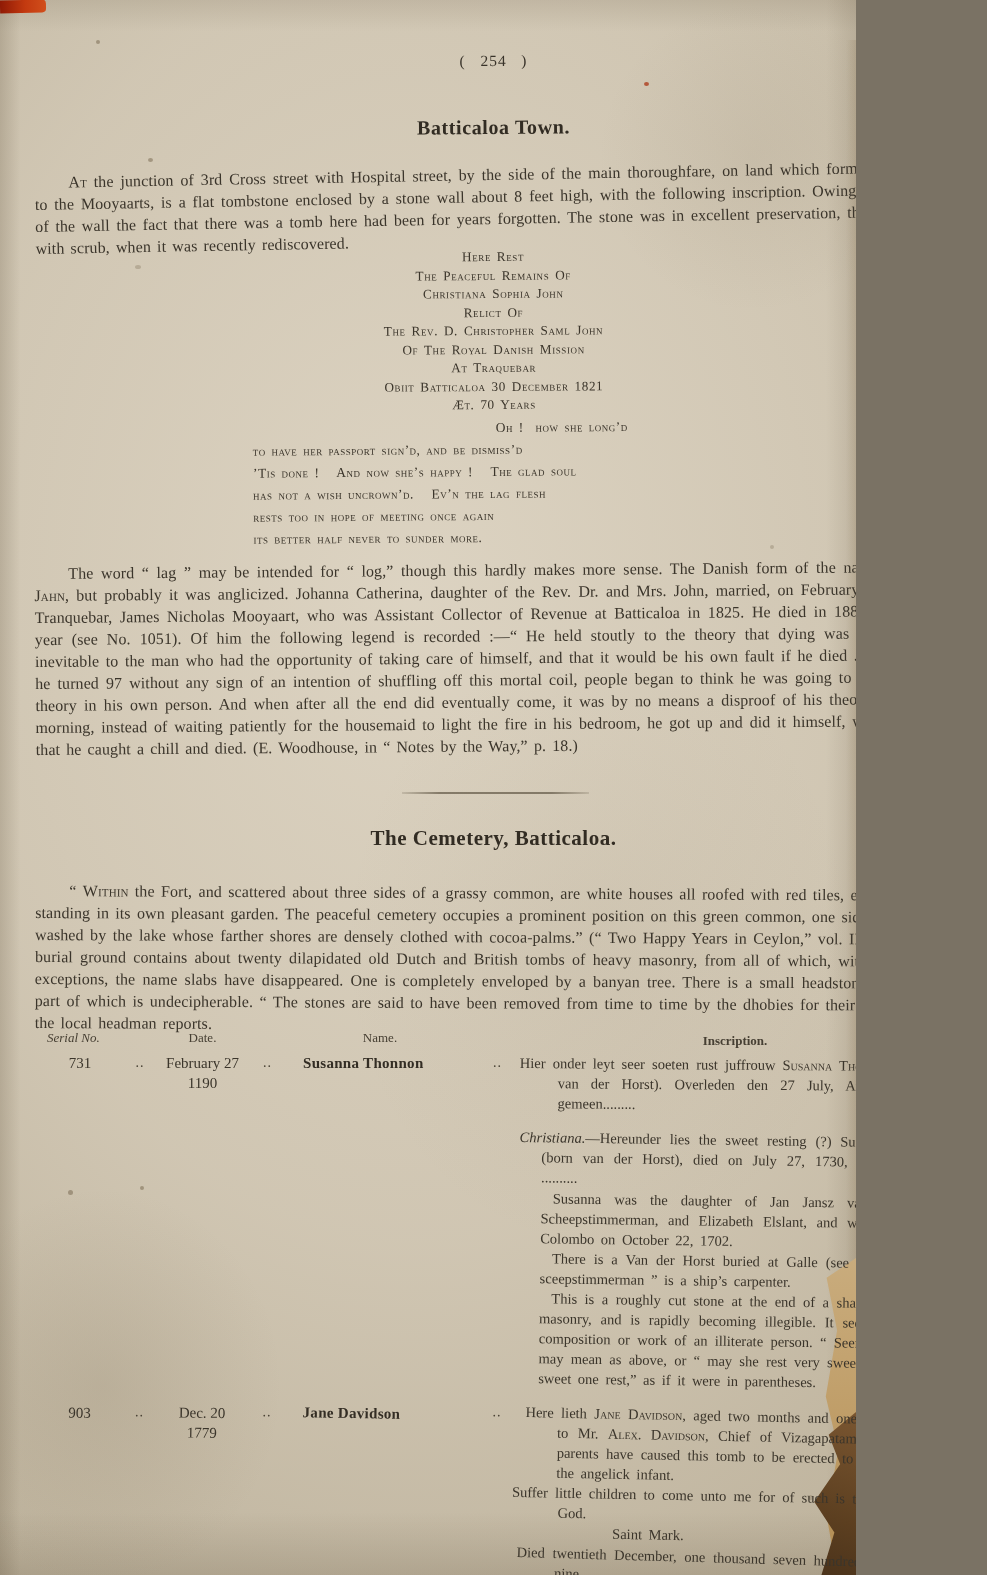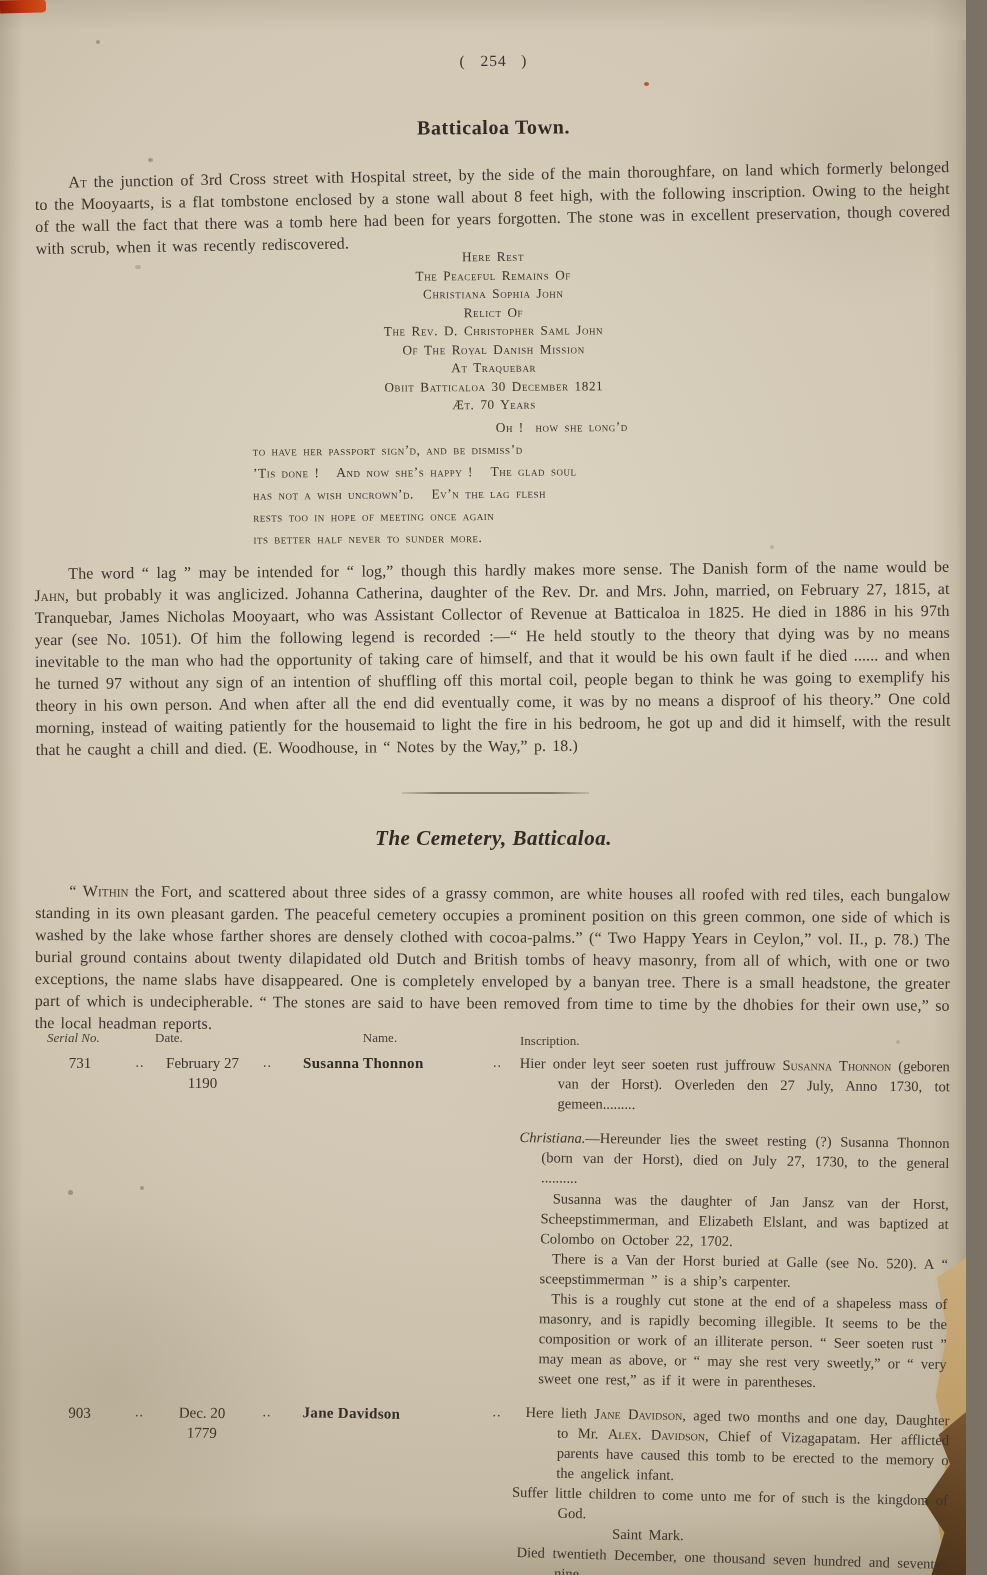--- a/index.html
+++ b/index.html
@@ -1,17 +1,17 @@
 <!DOCTYPE html>
 <html><head>
 <meta charset="utf-8">
 <style>
   html,body{margin:0;padding:0;background:#7a7264;}
   .page{
-    position:relative;width:966px;height:1575px;overflow:hidden;
+    position:relative;width:856px;height:1575px;overflow:hidden;
     font-family:"Liberation Serif","DejaVu Serif",serif;
     color:#3b352b;
     background:
       radial-gradient(ellipse 120% 90% at 48% 38%, rgba(222,213,196,.9) 0%, rgba(209,199,180,.85) 45%, rgba(190,179,157,.9) 78%, rgba(166,154,131,.95) 100%),
       linear-gradient(#cfc5b0,#c8bda7);
   }
   .page::before{ 
     content:"";position:absolute;inset:0;pointer-events:none;
     background:
       linear-gradient(90deg, rgba(96,82,60,.22) 0%, rgba(96,82,60,0) 2.4%),
@@ -22,43 +22,43 @@
       radial-gradient(ellipse 26% 14% at 88% 10%, rgba(120,105,80,.10), transparent 70%),
       radial-gradient(ellipse 40% 26% at 70% 60%, rgba(130,115,88,.07), transparent 75%);
   }
   .abs{position:absolute;}
   .ink{color:#39332a;}
   .sc{font-variant:small-caps;}
   .it{font-style:italic;}
 
   .pagenum{left:0;top:52px;width:987px;text-align:center;font-size:15.5px;white-space:pre;letter-spacing:1px;transform:rotate(-.4deg);}
   .title1{left:0;top:116px;width:987px;text-align:center;font-size:20px;font-weight:bold;letter-spacing:.6px;color:#322c23;transform:rotate(-.4deg);}
-  .title2{left:0;top:826px;width:987px;text-align:center;font-size:21px;font-weight:bold;letter-spacing:.5px;color:#322c23;font-style:italic;}
+  .title2{left:0;top:826px;width:987px;text-align:center;font-size:21px;font-weight:bold;letter-spacing:.5px;color:#322c23;}
 
   .para{width:915px;left:35px;text-align:justify;font-size:16px;line-height:22px;word-spacing:2px;letter-spacing:.1px;transform-origin:left center;}
   .para .indent{display:inline-block;width:34px;}
   #p1{top:156px;transform:rotate(-1.0deg);}
   #p2{top:547px;transform:rotate(-.45deg);}
   #p3{top:864px;transform:rotate(.3deg);}
 
   .epitaph{left:0;top:248px;width:987px;text-align:center;font-size:13.2px;line-height:18.5px;letter-spacing:.6px;word-spacing:2px;transform:rotate(-.35deg);}
   .epitaph div{font-variant:small-caps;}
 
   .poem{left:253px;top:417px;width:480px;font-size:13.5px;line-height:22px;letter-spacing:.5px;word-spacing:2px;transform:rotate(-.4deg);}
   .poem div{font-variant:small-caps;white-space:pre-wrap;}
   .poem div:first-child{padding-left:243px;}
 
   .divider{left:402px;top:792px;width:187px;height:2px;background:linear-gradient(90deg,rgba(104,94,76,.2),rgba(104,94,76,.75) 20%,rgba(104,94,76,.75) 80%,rgba(104,94,76,.2));}
 
   .gravetable{left:35px;top:1028px;width:915px;display:grid;grid-template-columns:90px 30px 95px 35px 190px 45px 1fr;font-size:14.5px;line-height:20px;}
   .th{font-size:13px;color:#463f33;line-height:20px;}
   .th-serial{grid-column:1;grid-row:1;padding-left:12px;font-style:italic;}
-  .th-date{grid-column:3;grid-row:1;text-align:left;}
+  .th-date{grid-column:3;grid-row:1;text-align:center;}
   .th-name{grid-column:5;grid-row:1;text-align:center;}
-  .th-inscr{grid-column:7;grid-row:1;text-align:left;padding-top:3px;}
+  .th-inscr{grid-column:7;grid-row:1;text-align:center;padding-top:3px;font-weight:bold;}
   .cell{align-self:start;}
   .serial{text-align:center;font-size:15px;}
   .dots{text-align:center;font-size:14px;letter-spacing:1px;color:#4a4336;}
   .date{text-align:center;font-size:15px;line-height:20px;}
   .name{font-size:15px;font-weight:bold;letter-spacing:.3px;color:#332d24;padding-left:18px;}
   .inscol{grid-column:7;text-align:justify;word-spacing:3px;transform-origin:left top;}
   .r2{grid-row:2;padding-top:2px;}
   .r3{grid-row:3;}
   .r4{grid-row:4;padding-top:14px;}
   .lead{padding-left:38px;text-indent:-38px;transform:rotate(.45deg);transform-origin:left top;}

